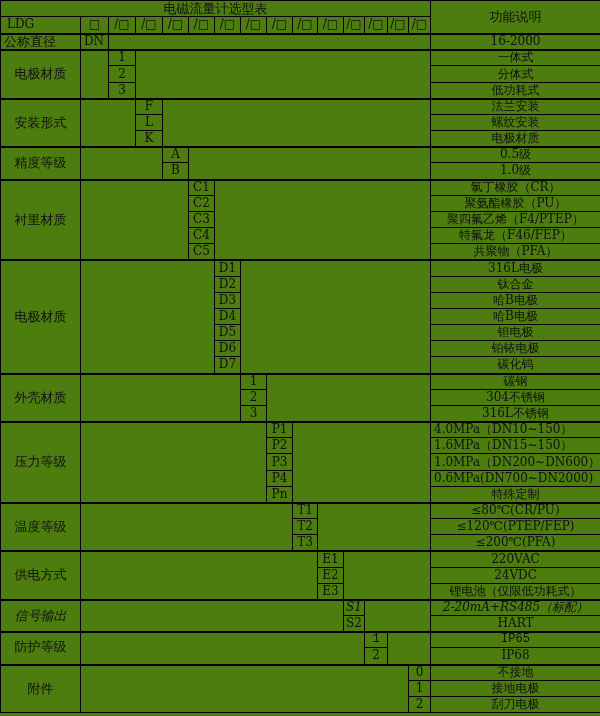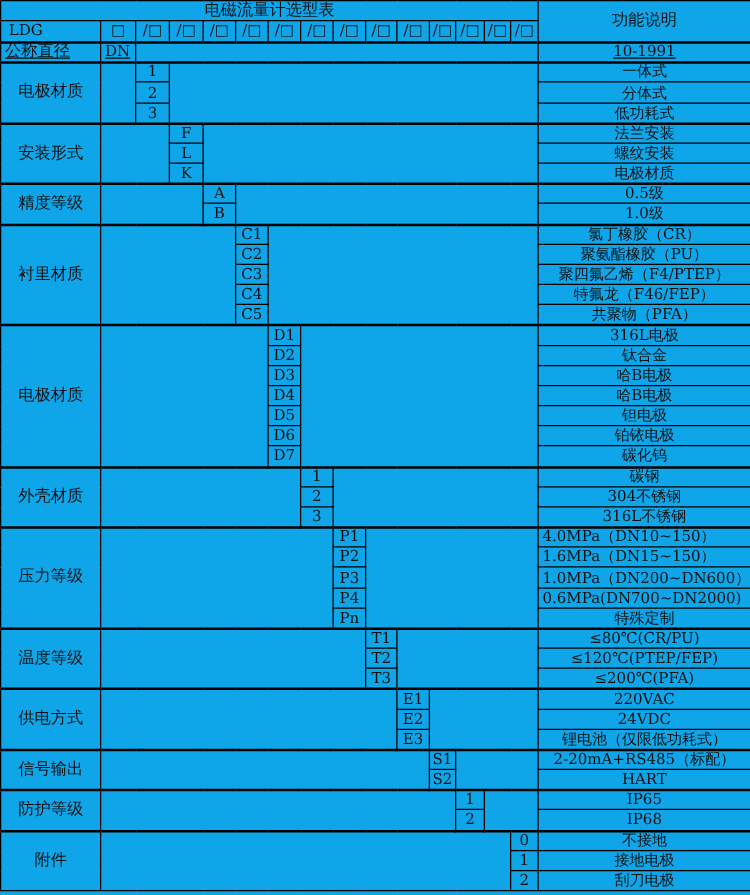--- a/index.html
+++ b/index.html
@@ -1,17 +1,17 @@
 <!DOCTYPE html>
 <html><head>
 <meta charset="utf-8">
 <style>
   html,body{margin:0;padding:0;background:#fff;}
   .page{
-    width:600px;height:716px;background:#0ea5e9;position:relative;
+    width:600px;height:716px;background:#4d7c0f;position:relative;
     font-family:"DejaVu Serif","Liberation Serif",serif;color:#111;
     box-sizing:border-box;
   }
   table.sel{
     border-collapse:collapse;table-layout:fixed;
     width:600px;height:712px;border:1px solid #000;
   }
   td{
     padding:0;margin:0;font-size:12px;line-height:1.05;
     text-align:center;vertical-align:middle;
@@ -67,25 +67,25 @@
           <td class="slot-cell">/□</td>
           <td class="slot-cell">/□</td>
           <td class="slot-cell">/□</td>
           <td class="slot-cell">/□</td>
           <td class="slot-cell">/□</td>
           <td class="slot-cell">/□</td>
           <td class="slot-cell">/□</td>
           <td class="slot-cell">/□</td>
           <td class="slot-cell">/□</td>
         </tr>
-        <tr style="height: 16px; text-decoration: underline;">
+        <tr style="height: 16px;">
           <td class="label-cell sec-top al" rowspan="1">公称直径</td>
           <td class="code-cell sec-top al">DN</td>
           <td class="filler sec-top" rowspan="1" colspan="13"></td>
-          <td class="desc-cell sec-top">10-1991</td>
+          <td class="desc-cell sec-top">16-2000</td>
         </tr>
         <tr style="height: 16px;">
           <td class="label-cell sec-top" rowspan="3">电极材质</td>
           <td class="filler sec-top" rowspan="3" colspan="1"></td>
           <td class="code-cell sec-top">1</td>
           <td class="filler sec-top" rowspan="3" colspan="12"></td>
           <td class="desc-cell sec-top">一体式</td>
         </tr>
         <tr style="height: 17px;">
           <td class="code-cell">2</td>
@@ -236,32 +236,32 @@
           <td class="desc-cell sec-top">220VAC</td>
         </tr>
         <tr style="height: 16px;">
           <td class="code-cell">E2</td>
           <td class="desc-cell">24VDC</td>
         </tr>
         <tr style="height: 16px;">
           <td class="code-cell">E3</td>
           <td class="desc-cell">锂电池（仅限低功耗式）</td>
         </tr>
-        <tr style="height: 16px;">
+        <tr style="height: 16px; font-style: italic;">
           <td class="label-cell sec-top" rowspan="2">信号输出</td>
           <td class="filler sec-top" rowspan="2" colspan="10"></td>
           <td class="code-cell sec-top">S1</td>
           <td class="filler sec-top" rowspan="2" colspan="3"></td>
           <td class="desc-cell sec-top">2-20mA+RS485（标配）</td>
         </tr>
         <tr style="height: 16px;">
           <td class="code-cell">S2</td>
           <td class="desc-cell">HART</td>
         </tr>
-        <tr style="height: 16px;">
+        <tr style="height: 16px; font-family: Liberation Mono, monospace;">
           <td class="label-cell sec-top" rowspan="2">防护等级</td>
           <td class="filler sec-top" rowspan="2" colspan="11"></td>
           <td class="code-cell sec-top">1</td>
           <td class="filler sec-top" rowspan="2" colspan="2"></td>
           <td class="desc-cell sec-top">IP65</td>
         </tr>
         <tr style="height: 17px;">
           <td class="code-cell">2</td>
           <td class="desc-cell">IP68</td>
         </tr>

